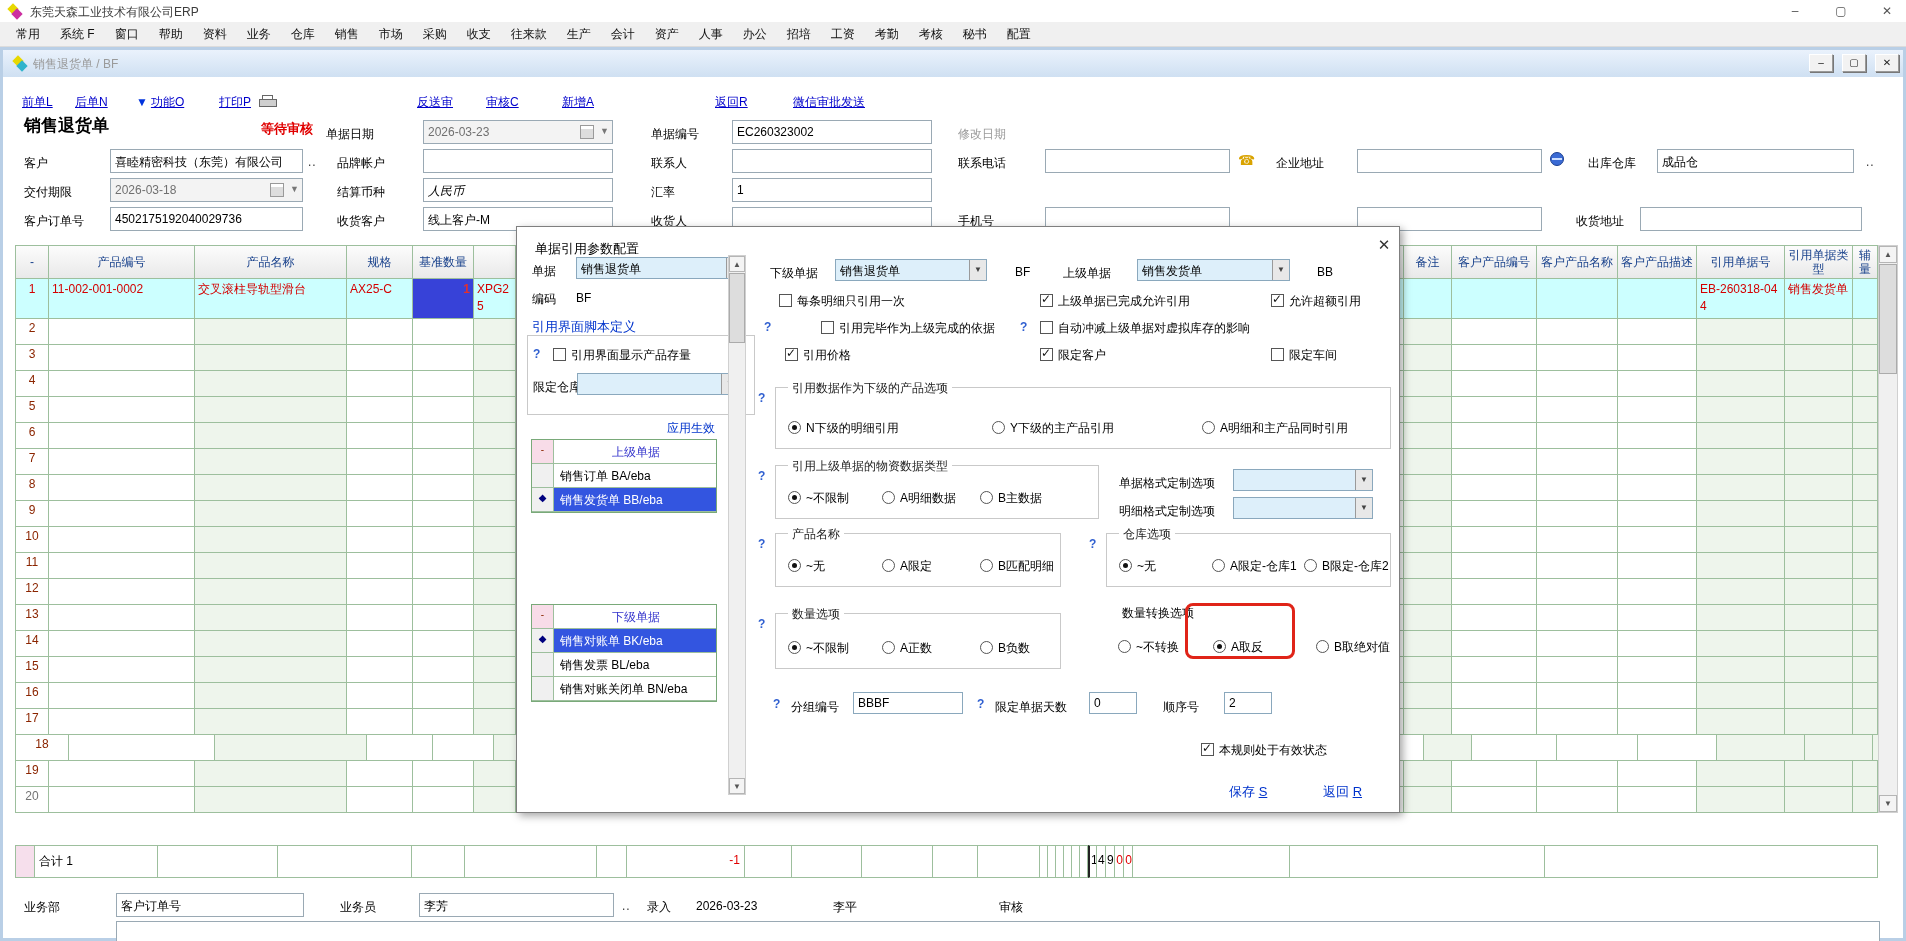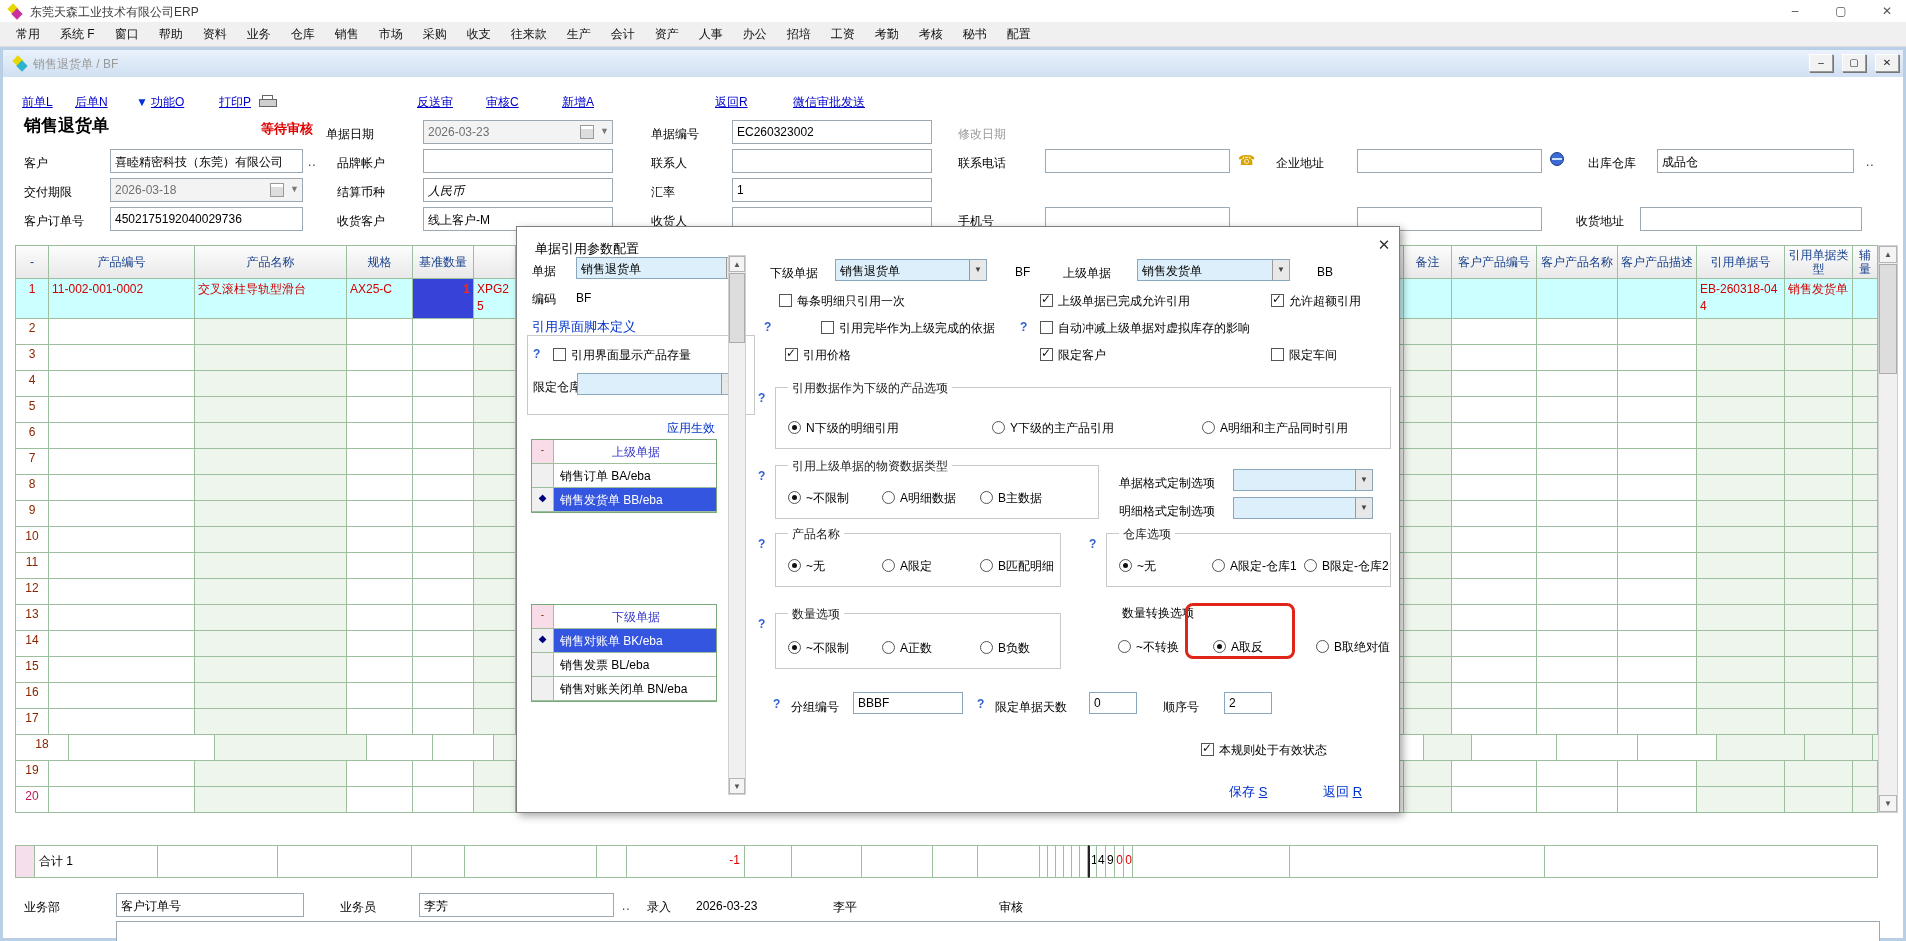--- a/index.html
+++ b/index.html
@@ -531,21 +531,21 @@
         <div class="tc" style="width: 888px; height: 26px; text-align: left; color: rgb(139, 37, 0);"></div>
         <div class="tc pale" style="width: 48px; height: 26px; text-align: left; color: rgb(139, 37, 0);"></div>
         <div class="tc" style="width: 85px; height: 26px; text-align: left; color: rgb(139, 37, 0);"></div>
         <div class="tc" style="width: 81px; height: 26px; text-align: left; color: rgb(139, 37, 0);"></div>
         <div class="tc" style="width: 79px; height: 26px; text-align: left; color: rgb(139, 37, 0);"></div>
         <div class="tc pale" style="width: 88px; height: 26px; text-align: left; color: rgb(139, 37, 0);"></div>
         <div class="tc pale" style="width: 68px; height: 26px; text-align: left; color: rgb(139, 37, 0);"></div>
         <div class="tc pale" style="width: 25px; height: 26px; text-align: left; color: rgb(139, 37, 0);"></div>
       </div>
       <div class="trow" style="top: 787px;">
-        <div class="tc" style="width: 34px; height: 26px; border-left: 1px solid rgb(157, 191, 157); text-align: center; color: #be185d;">20</div>
+        <div class="tc" style="width: 34px; height: 26px; border-left: 1px solid rgb(157, 191, 157); text-align: center; color: #737373;">20</div>
         <div class="tc" style="width: 146px; height: 26px; text-align: left; color: rgb(139, 37, 0);"></div>
         <div class="tc pale" style="width: 152px; height: 26px; text-align: left; color: rgb(139, 37, 0);"></div>
         <div class="tc" style="width: 66px; height: 26px; text-align: left; color: rgb(139, 37, 0);"></div>
         <div class="tc" style="width: 61px; height: 26px; text-align: left; color: rgb(139, 37, 0);"></div>
         <div class="tc pale" style="width: 42px; height: 26px; text-align: left; color: rgb(139, 37, 0);"></div>
         <div class="tc" style="width: 888px; height: 26px; text-align: left; color: rgb(139, 37, 0);"></div>
         <div class="tc pale" style="width: 48px; height: 26px; text-align: left; color: rgb(139, 37, 0);"></div>
         <div class="tc" style="width: 85px; height: 26px; text-align: left; color: rgb(139, 37, 0);"></div>
         <div class="tc" style="width: 81px; height: 26px; text-align: left; color: rgb(139, 37, 0);"></div>
         <div class="tc" style="width: 79px; height: 26px; text-align: left; color: rgb(139, 37, 0);"></div>

